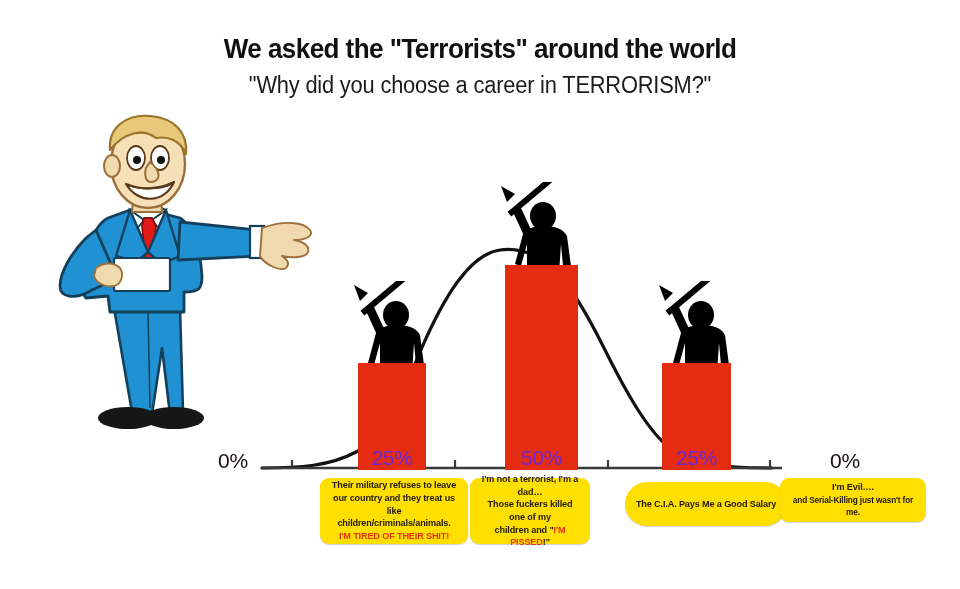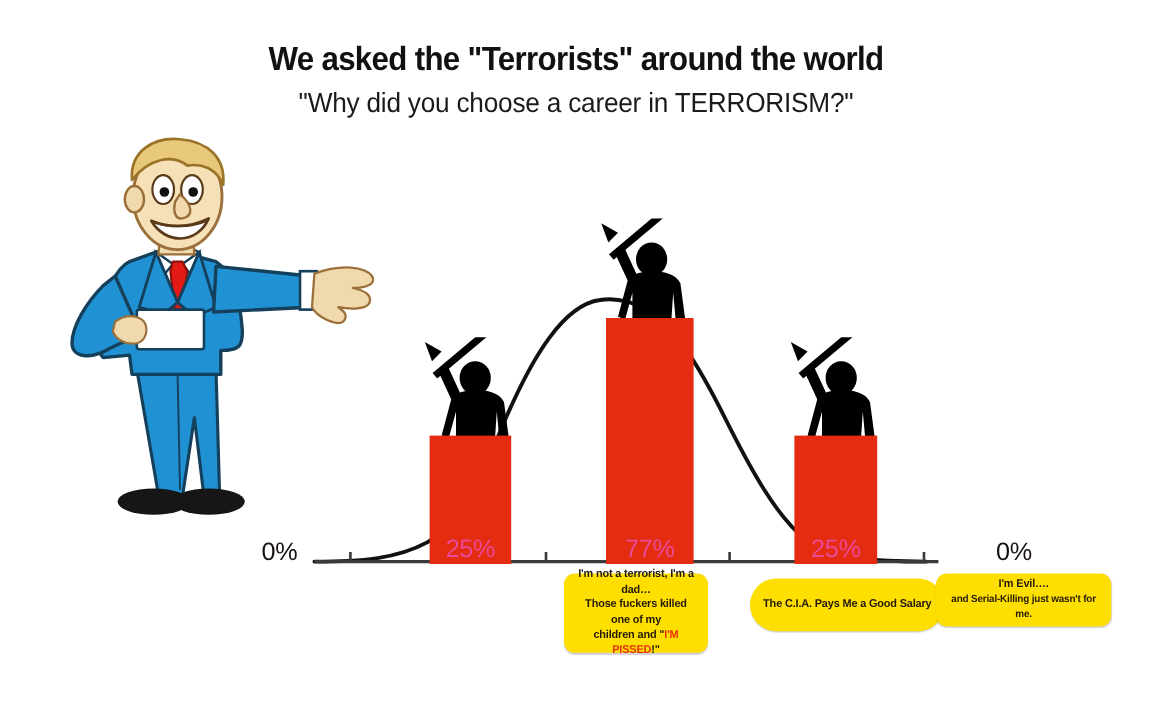--- a/index.html
+++ b/index.html
@@ -60,21 +60,21 @@
   }
   .bar {
     position: absolute;
     background: #e42c10;
   }
   .bar-value {
     position: absolute;
     font-family: "Liberation Sans", sans-serif;
     font-weight: normal;
     font-size: 21px;
-    color: #ec4899;
+    color: #6d28d9;
     text-align: center;
     letter-spacing: -0.3px;
   }
   .zero-label {
     position: absolute;
     font-family: "Liberation Sans", sans-serif;
     font-size: 21px;
     color: #17120f;
     letter-spacing: -0.3px;
   }
@@ -232,29 +232,37 @@
         <path d="M36 52 C40 46 48 44 56 44 C66 44 76 46 80 54 L84 84 L76 84 L74 62 L72 92 L40 92 L40 62 L34 84 L28 82 Z"></path>
         <path d="M38 56 L26 30 L34 26 L46 52 Z"></path>
       </g>
     </svg>
 
     <div class="bar" style="left:358px;top:363px;width:68px;height:107px;"></div>
     <div class="bar" style="left:505px;top:265px;width:73px;height:205px;"></div>
     <div class="bar" style="left:662px;top:363px;width:69px;height:107px;"></div>
 
     <div class="bar-value" style="left:358px;top:446px;width:68px;">25%</div>
-    <div class="bar-value" style="left:505px;top:446px;width:73px;">77%</div>
+    <div class="bar-value" style="left:505px;top:446px;width:73px;">50%</div>
     <div class="bar-value" style="left:662px;top:446px;width:69px;">25%</div>
 
     <div class="zero-label" style="left:218px;top:449px;">0%</div>
     <div class="zero-label" style="left:830px;top:449px;">0%</div>
 
   </div>
 
 
+  <div class="callout" style="left:320px;top:478px;width:148px;height:66px;">
+    <div class="callout-text">
+      <span>Their military refuses to leave</span><br>
+      <span>our country and they treat us like</span><br>
+      <span>children/criminals/animals.</span><br>
+      <span class="shout">I'M TIRED OF THEIR SHIT!</span>
+    </div>
+  </div>
 
   <div class="callout" style="left:470px;top:478px;width:120px;height:66px;">
     <div class="callout-text">
       <span>I'm not a terrorist, I'm a dad…</span><br>
       <span>Those fuckers killed one of my</span><br>
       <span>children and "<span class="shout">I'M PISSED</span>!"</span>
     </div>
   </div>
 
   <div class="callout" style="left:625px;top:482px;width:162px;height:44px;border-radius:22px;">

